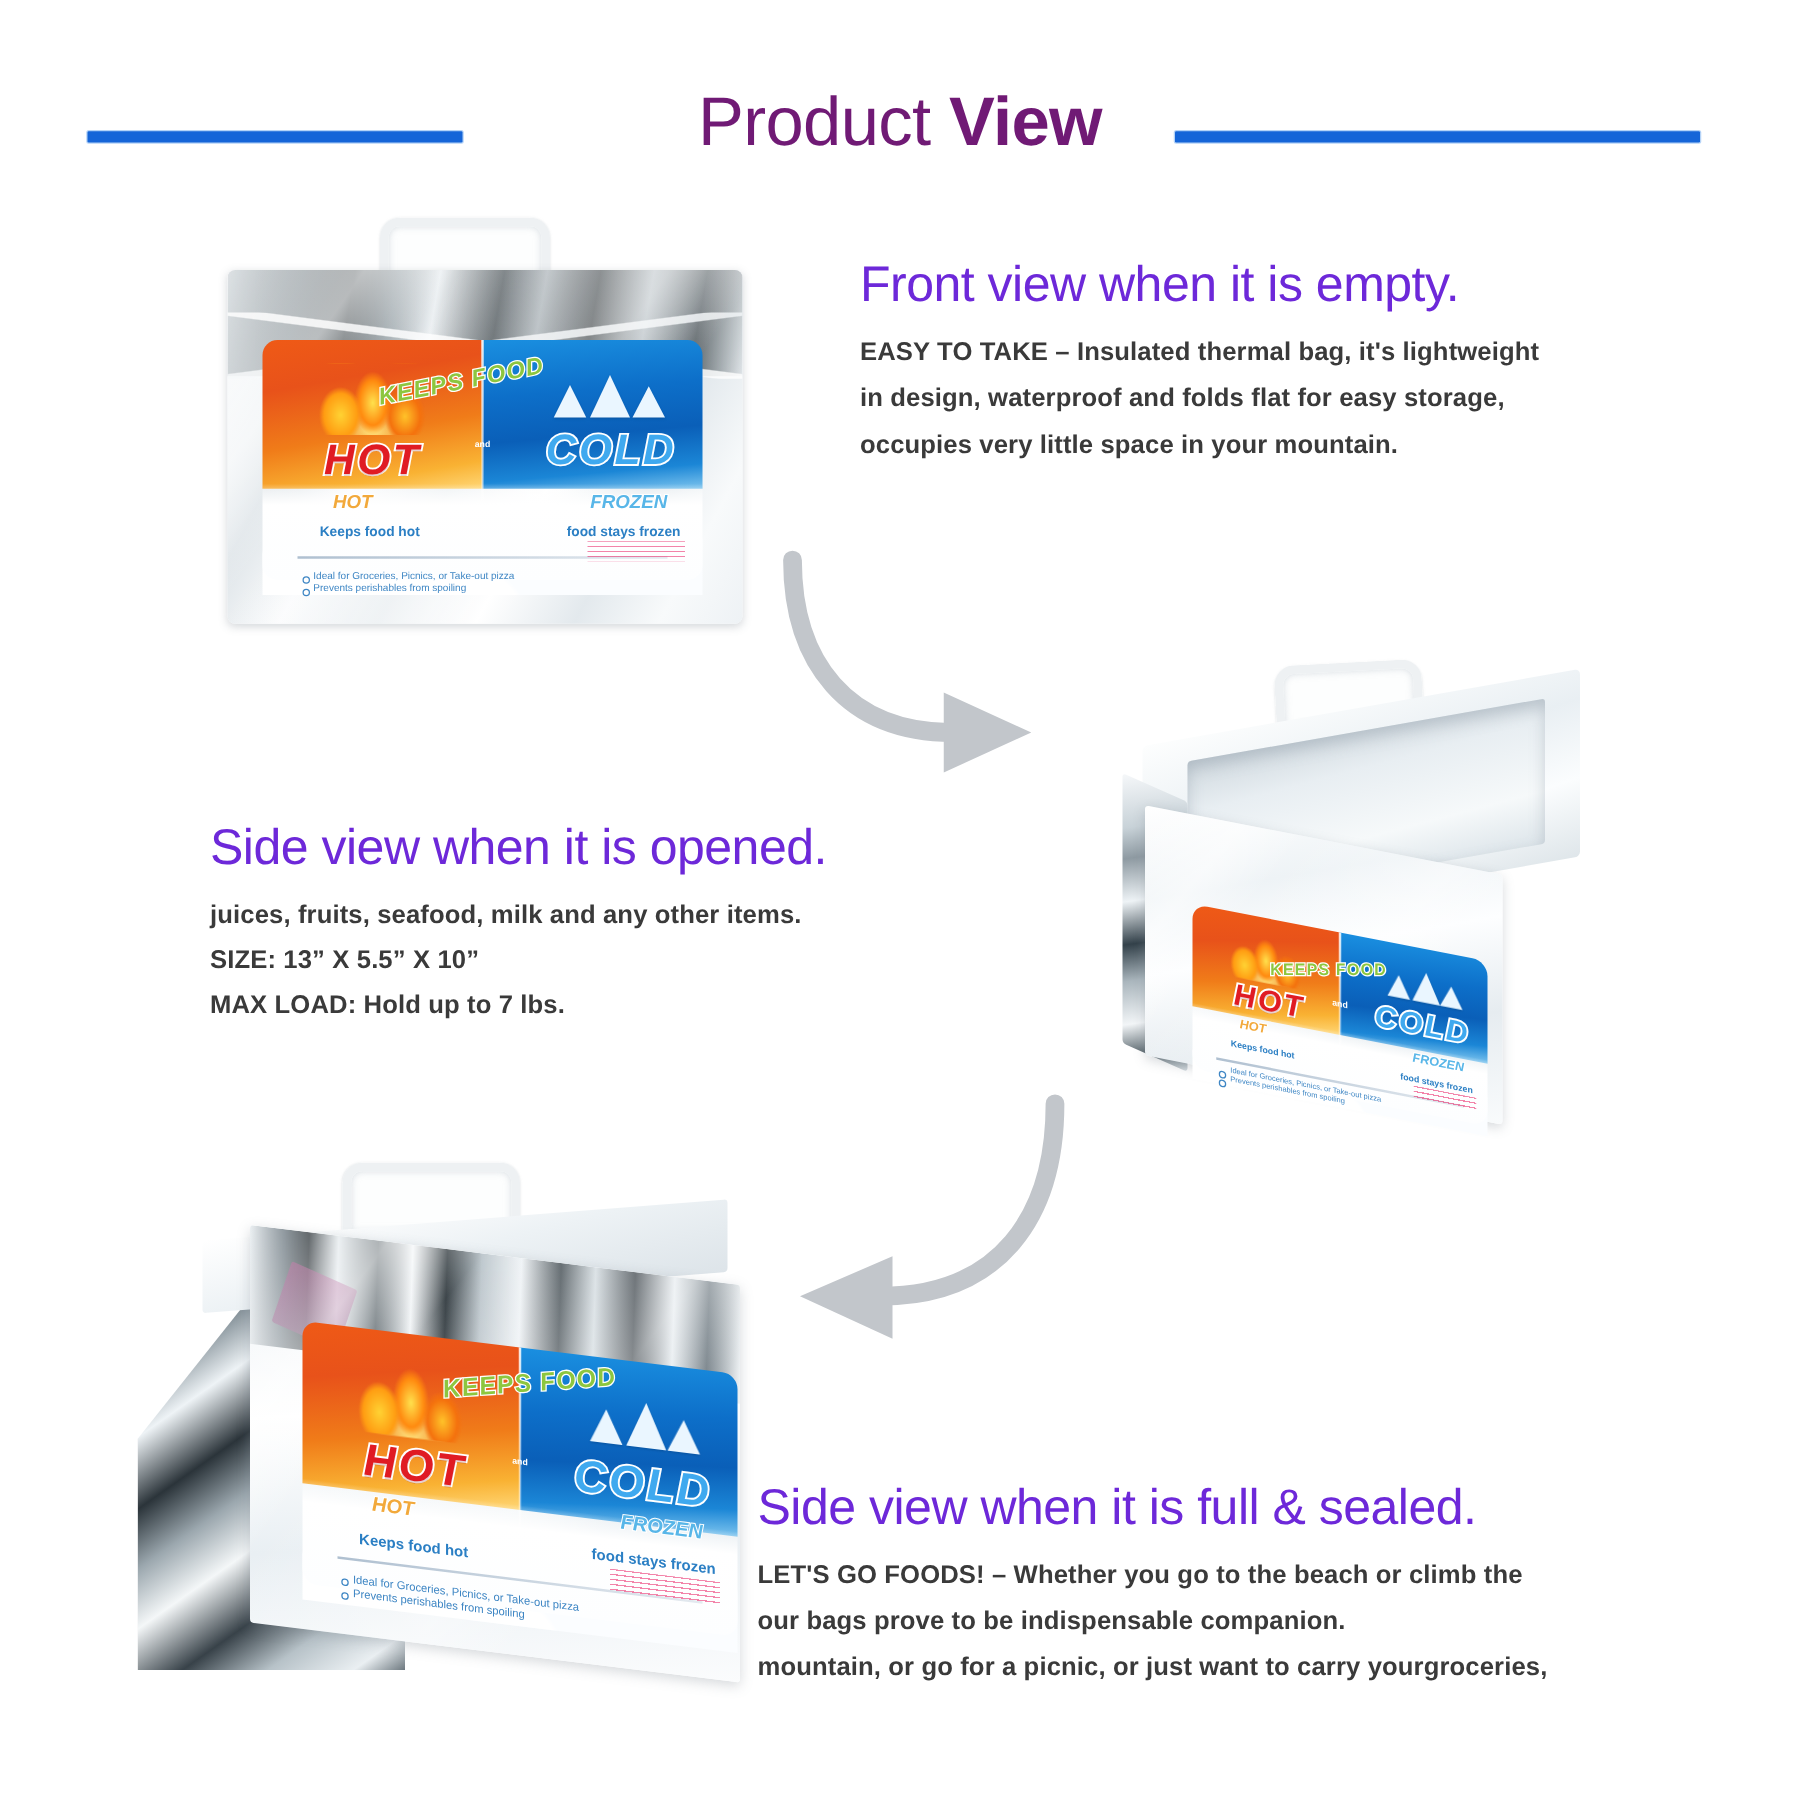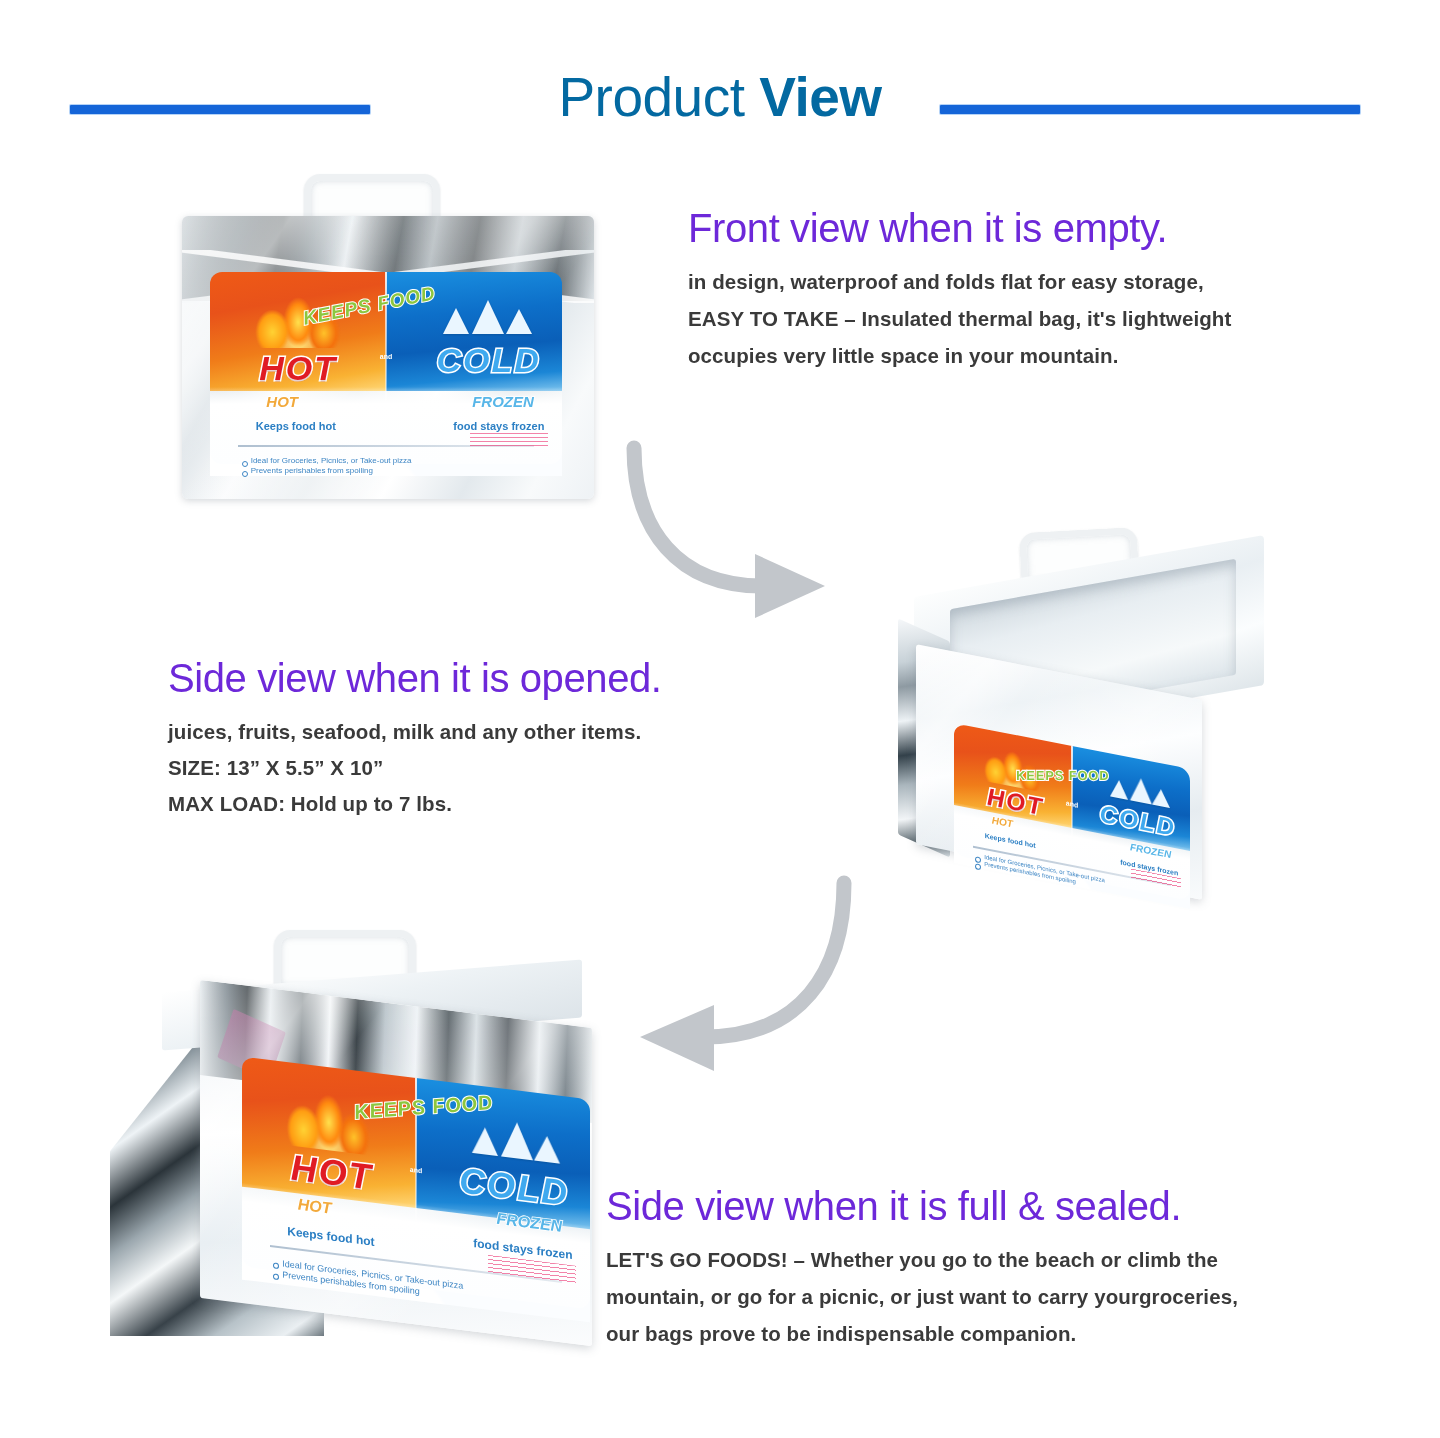--- a/index.html
+++ b/index.html
@@ -14,21 +14,21 @@
   .page{position:absolute;inset:0;}
 
   
   .title-row{
     position:absolute;left:0;top:62px;width:1440px;height:70px;
   }
   .title-text{
     position:absolute;left:0;right:0;top:0;
     text-align:center;
     font-size:55px;line-height:70px;
-    color:#0369a1;letter-spacing:-0.5px;
+    color:#701a75;letter-spacing:-0.5px;
     white-space:nowrap;
   }
   .title-text .light{font-weight:400;}
   .title-text .bold{font-weight:700;}
   .rule{
     position:absolute;height:9px;border-radius:1px;
     background:#1565d8;
     box-shadow:0 0 0 1px rgba(120,175,240,.55);
   }
   .rule-left{left:70px;top:105px;width:300px;}
@@ -381,22 +381,22 @@
             <div>Prevents perishables from spoiling</div>
           </div>
           <div class="pinkprint"></div>
         </div>
       </div>
     </div>
   </div>
 
   <div class="block blk1">
     <h2>Front view when it is empty.</h2>
+    <p>EASY TO TAKE – Insulated thermal bag, it's lightweight</p>
     <p>in design, waterproof and folds flat for easy storage,</p>
-    <p>EASY TO TAKE – Insulated thermal bag, it's lightweight</p>
     <p>occupies very little space in your mountain.</p>
   </div>
 
   <div class="arrow arrow-1">
     <svg viewBox="0 0 265 200" width="265" height="200" aria-hidden="true">
       <path d="M34 28 C34 110, 78 166, 162 166" fill="none" stroke="#c2c6cb" stroke-width="15" stroke-linecap="round"></path>
       <polygon points="155,134 225,166 155,198" fill="#c2c6cb"></polygon>
     </svg>
   </div>
 
@@ -496,17 +496,17 @@
           </div>
           <div class="pinkprint"></div>
         </div>
       </div>
     </div>
   </div>
 
   <div class="block blk3">
     <h2>Side view when it is full &amp; sealed.</h2>
     <p>LET'S GO FOODS! – Whether you go to the beach or climb the</p>
+    <p>our bags prove to be indispensable companion.</p>
     <p> mountain, or go for a picnic, or just want to carry yourgroceries,</p>
-    <p>our bags prove to be indispensable companion.</p>
   </div>
 
 </div>
 
 </body></html>

